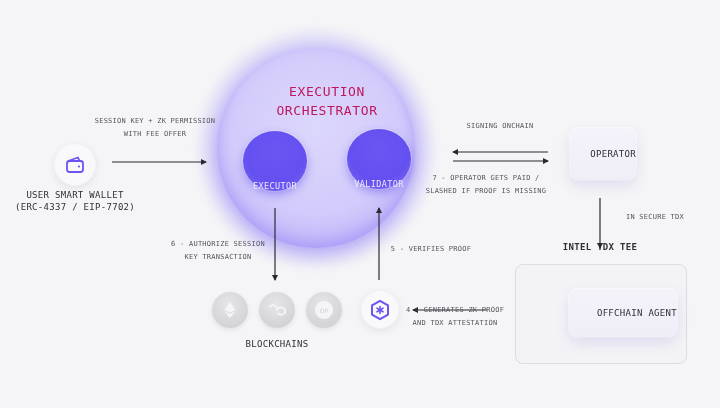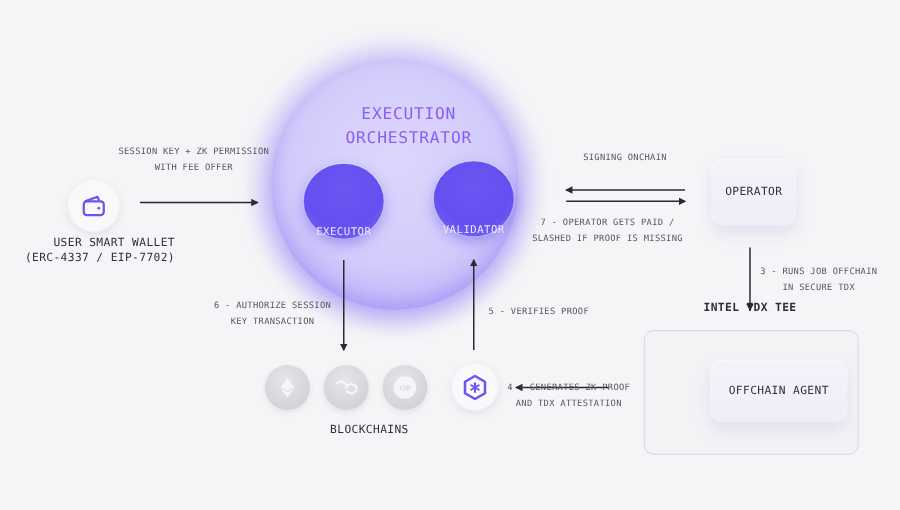--- a/index.html
+++ b/index.html
@@ -9,55 +9,55 @@
       font-family: "DejaVu Sans Mono", "Liberation Mono", monospace;
       color: #2b2b33;
     }
     .abs { position: absolute; }
     .small {
       font-size: 7px; letter-spacing: 0.25px; color: #55555e;
       text-align: center; line-height: 12.5px; white-space: nowrap;
     }
     .label {
       font-size: 9px; letter-spacing: 0.3px; color: #2f2f38;
-      text-align: right; line-height: 12px; white-space: nowrap;
+      text-align: center; line-height: 12px; white-space: nowrap;
     }
     
     .orch-glow {
       left: 196px; top: 28px; width: 240px; height: 240px; border-radius: 50%;
       background: radial-gradient(circle, rgba(170,158,250,0.55) 55%, rgba(200,192,252,0.0) 72%);
       filter: blur(4px);
     }
     .orch {
       left: 217px; top: 48px; width: 198px; height: 200px; border-radius: 50%;
       background: radial-gradient(circle at 50% 40%, #dcd7fc 0%, #d2cbfb 55%, #c0b5fa 80%, #b4a8f8 100%);
       box-shadow: 0 6px 18px rgba(120,100,240,0.35), inset 0 -6px 14px rgba(150,130,245,0.5);
     }
     .orch-title {
       left: 262px; top: 82px; width: 130px; text-align: center;
-      font-size: 13px; letter-spacing: 0.6px; line-height: 19px; color: #8b5cf6;
+      font-size: 13px; letter-spacing: 0.6px; line-height: 19px; color: #be185d;
     }
     .inner {
       width: 64px; height: 60px; border-radius: 50%;
       background: radial-gradient(circle at 50% 35%, #6b56f3 0%, #6450f0 60%, #7d6cf3 100%);
       box-shadow: 0 4px 10px rgba(90,70,230,0.45), 0 0 0 1px rgba(255,255,255,0.35);
       display: flex; align-items: flex-end; justify-content: center;
       color: #ece9ff; font-size: 8.5px; letter-spacing: 0.4px;
     }
     
     .soft-circle {
       border-radius: 50%; background: #f9f9fb;
       box-shadow: 0 2px 8px rgba(60,60,90,0.12), 0 0 0 1px rgba(255,255,255,0.9);
       display: flex; align-items: center; justify-content: center;
     }
     .soft-box {
       border-radius: 9px;
       background: linear-gradient(180deg, #f4f3fa 0%, #efeef7 100%);
       box-shadow: 0 6px 14px rgba(120,110,200,0.18), 0 0 0 1px rgba(255,255,255,0.8);
-      display: flex; align-items: center; justify-content: center;
+      display: flex; align-items: center; justify-content: flex-end;
       font-size: 9px; letter-spacing: 0.3px; color: #2f2f38;
     }
     .tee {
       left: 515px; top: 264px; width: 170px; height: 98px;
       border: 1px solid #dcdce2; border-radius: 8px; background: #f3f3f6;
     }
     .tee-title {
       left: 558px; top: 242px; width: 84px; background: #f5f5f7;
       font-size: 9px; text-align: center; letter-spacing: 0.3px; line-height: 11px; color: #2f2f38; font-weight: bold;
     }
@@ -157,21 +157,20 @@
   <div>WITH FEE OFFER</div>
 </div>
 <div class="abs small" style="left:440px; top:120px; width:120px;">
   <div>SIGNING ONCHAIN</div>
 </div>
 <div class="abs small" style="left:424px; top:172px; width:124px;">
   <div>7 - OPERATOR GETS PAID /</div>
   <div>SLASHED IF PROOF IS MISSING</div>
 </div>
 <div class="abs small" style="left:605px; top:211px; width:100px;">
-  <div>3 - RUNS JOB OFFCHAIN</div>
   <div>IN SECURE TDX</div>
 </div>
 <div class="abs small" style="left:400px; top:304px; width:110px;">
   <div>4 - GENERATES ZK PROOF</div>
   <div>AND TDX ATTESTATION</div>
 </div>
 <div class="abs small" style="left:388px; top:243px; width:86px;">
   <div>5 - VERIFIES PROOF</div>
 </div>
 <div class="abs small" style="left:168px; top:238px; width:100px;">

